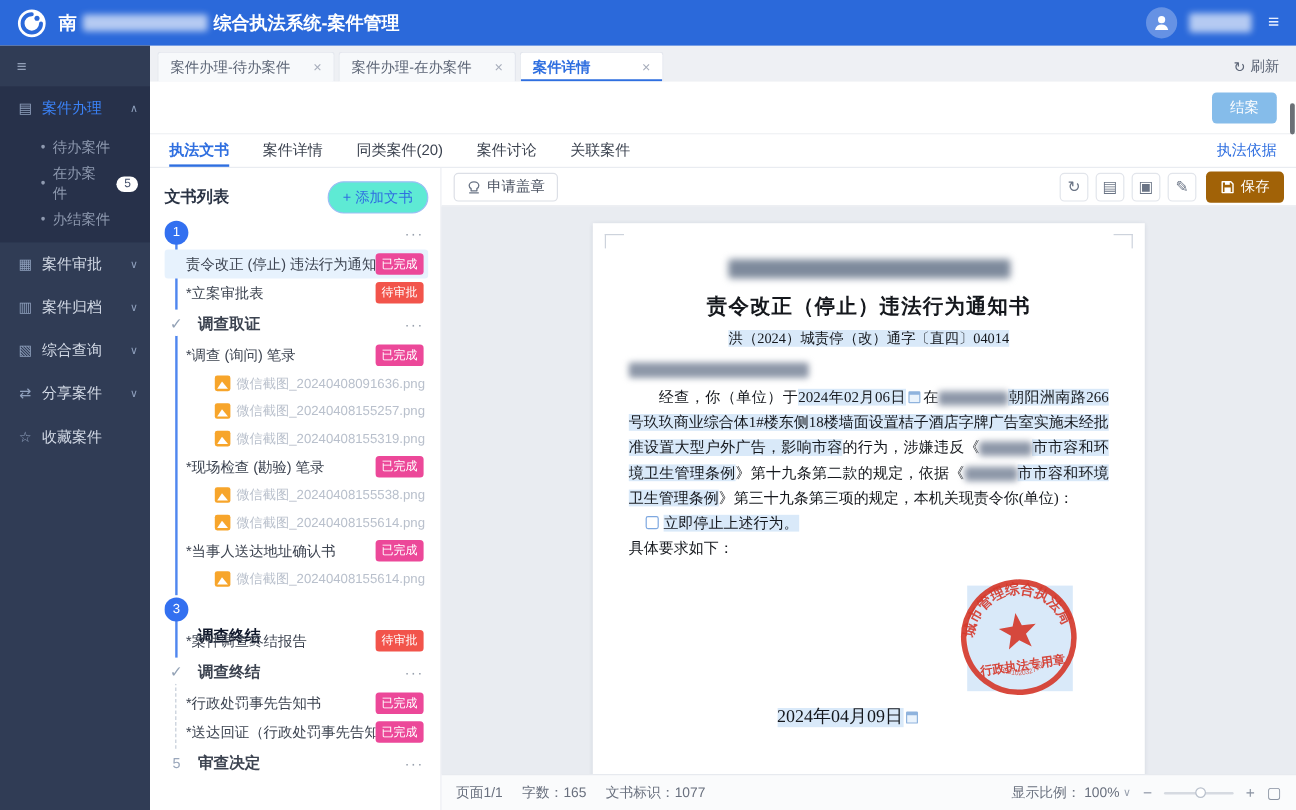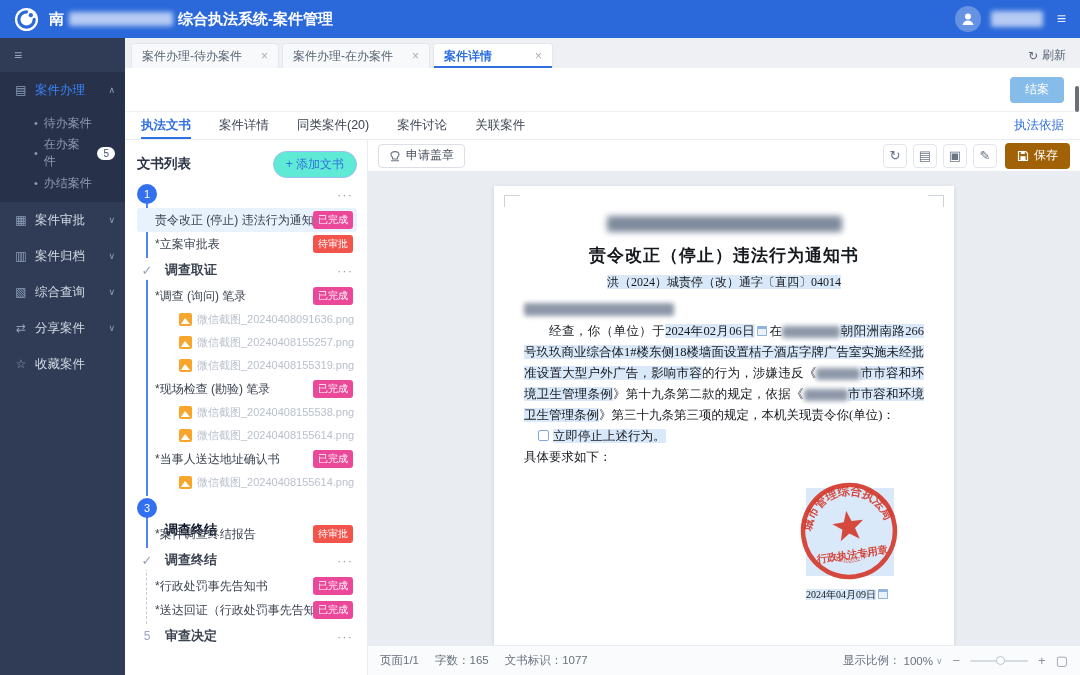--- a/index.html
+++ b/index.html
@@ -109,21 +109,21 @@
   .doc-line{font-size:12.5px;line-height:21px;text-align:justify;}
   .doc-line.indent{text-indent:2em;}
   .doc-line.pad{padding-left:14px;}
   .cal{display:inline-block;width:10px;height:10px;border:1px solid #8fb3dd;border-top:3px solid #8fb3dd;border-radius:1px;background:#eaf3fc;margin:0 2px;vertical-align:-1px;}
   .cb{display:inline-block;width:11px;height:11px;border:1px solid #7ea8e0;background:#fff;border-radius:2px;margin-right:4px;vertical-align:-1px;position:relative;cursor:pointer;}
   .cb.checked{background:#2f6fe0;border-color:#2f6fe0;}
   .cb.checked::after{content:'✓';position:absolute;left:1px;top:-2px;color:#fff;font-size:9px;font-family:"Liberation Sans",sans-serif;}
   .stamp-wrap{position:relative;height:104px;margin-top:12px;}
   .stamp-field{position:absolute;right:30px;top:8px;width:88px;height:88px;background:#d9e9f9;}
   .stamp-svg{position:absolute;right:24px;top:0;width:102px;height:102px;transform:rotate(-8deg);}
-  .date-line{text-align:right;padding-right:34px;font-size:10px;margin-top:4px;}
+  .date-line{text-align:center;padding-right:34px;font-size:15px;margin-top:4px;}
 
   
   .statusbar{flex:0 0 30px;background:#fafbfc;border-top:1px solid #e7eaef;display:flex;align-items:center;padding:0 12px;font-size:11.5px;color:#69707e;gap:16px;}
   .sb-right{margin-left:auto;display:flex;align-items:center;gap:10px;}
   .zoom-chip{display:flex;align-items:center;gap:3px;cursor:pointer;text-align:right;}
   .zoom-chev{font-size:9px;color:#98a0ad;}
   .track{width:58px;height:2px;background:#d6dae1;border-radius:1px;position:relative;cursor:pointer;}
   .thumb{position:absolute;left:26px;top:-4px;width:9px;height:9px;border-radius:50%;background:#fff;border:1px solid #b9c0cc;}
   .sb-btn{color:#8a93a2;font-size:13px;cursor:pointer;}
   .scroll-thumb{position:absolute;right:1px;top:86px;width:4px;height:26px;background:#6b7076;border-radius:2px;}

